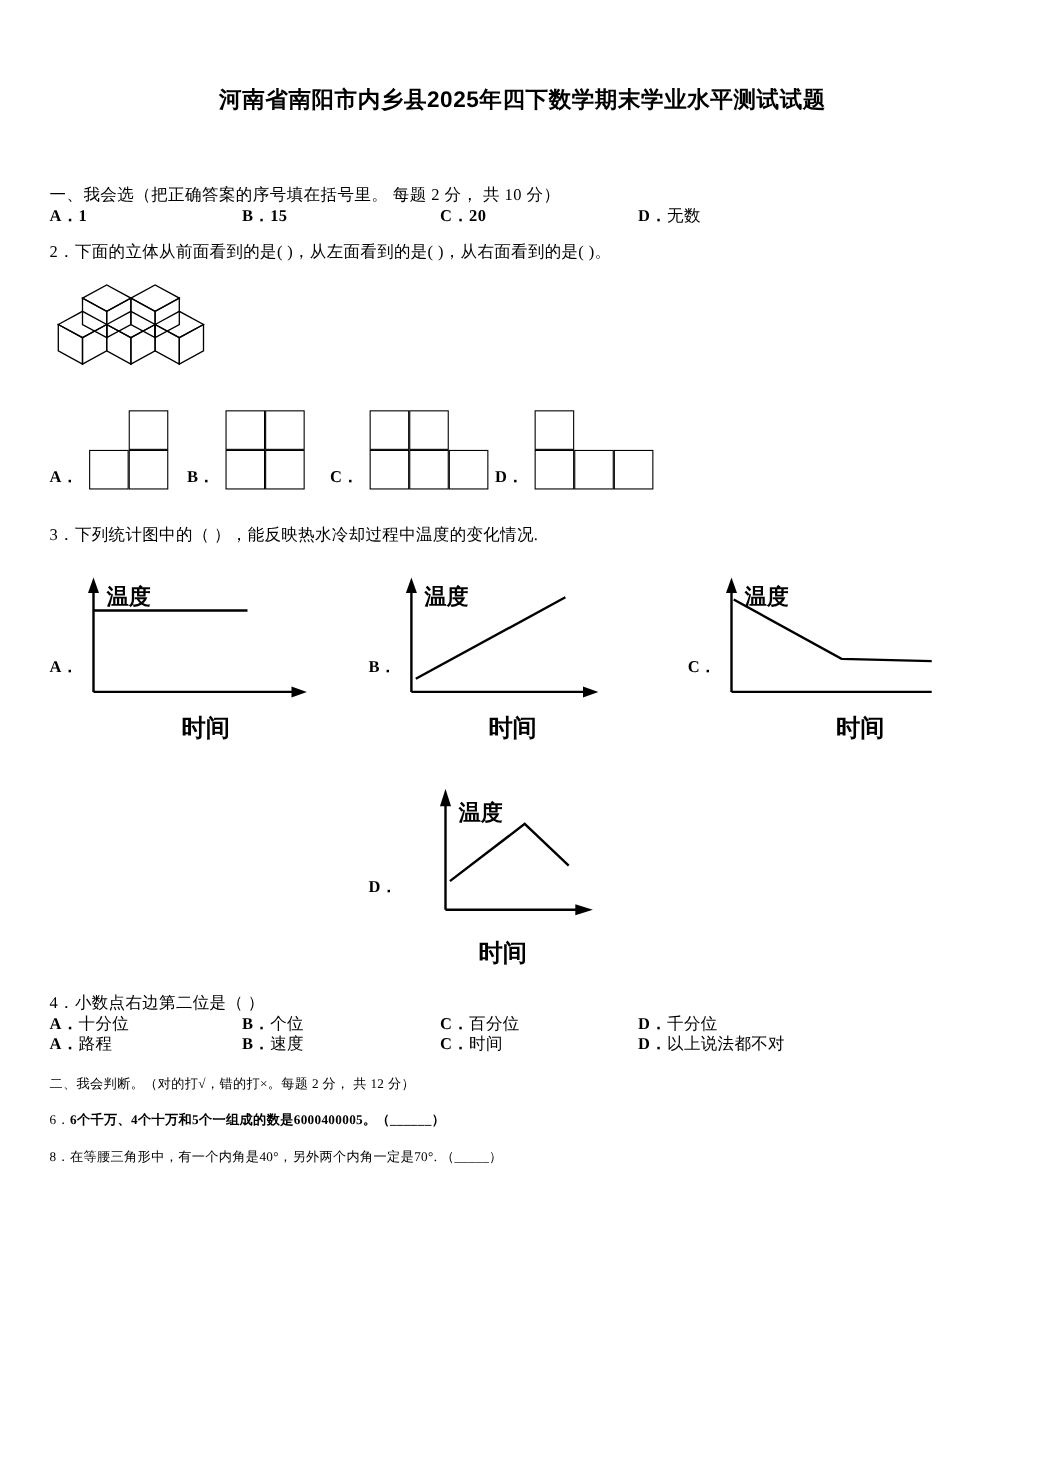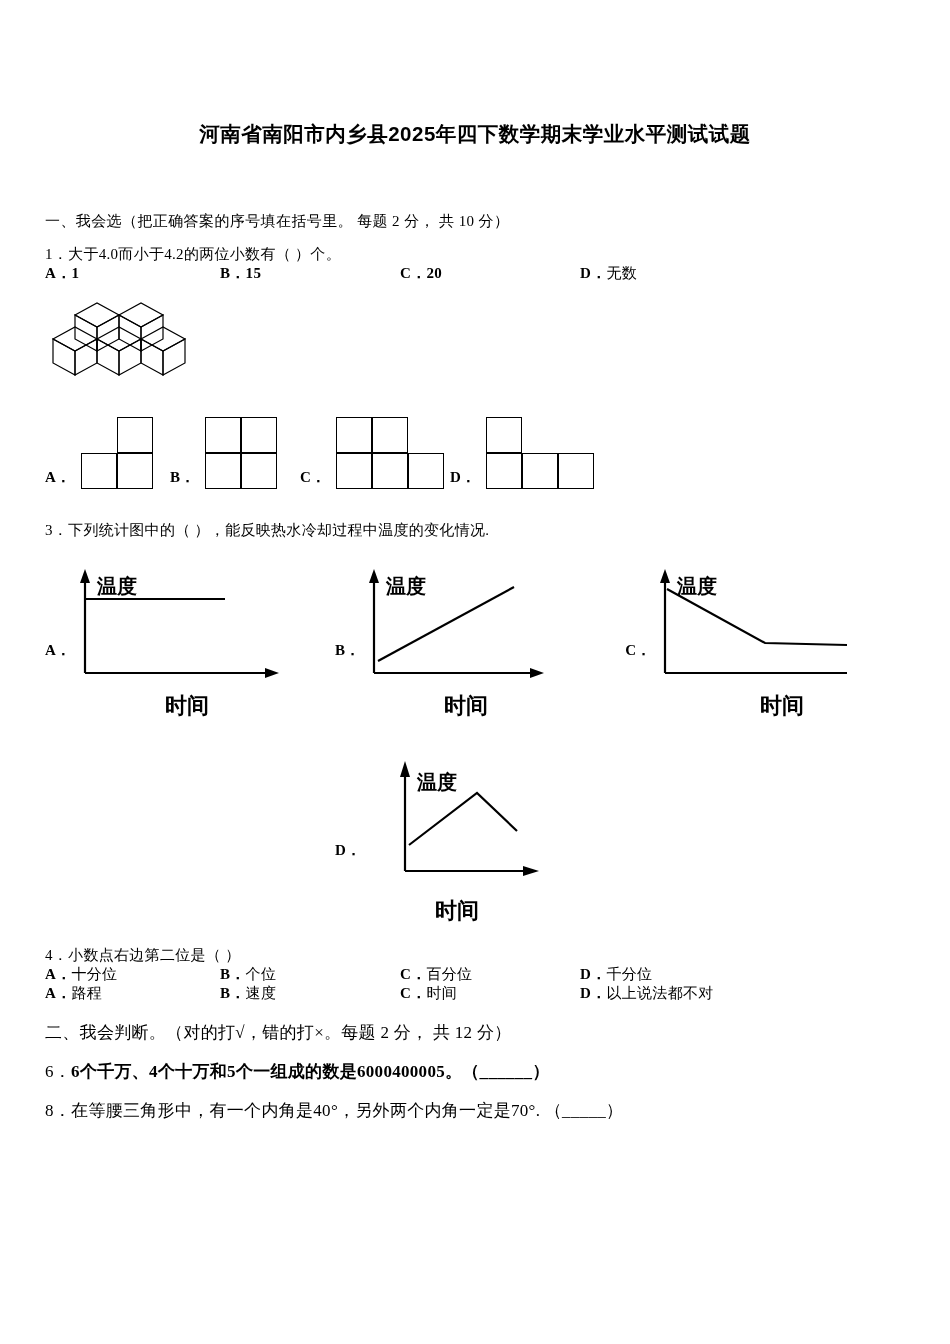--- a/index.html
+++ b/index.html
@@ -21,21 +21,21 @@
     height: 1344px;
     box-sizing: border-box;
     padding: 0 45px;
   }
   .doc-title {
     text-align: center;
     font-family: "Liberation Sans", sans-serif;
     font-weight: bold;
     font-size: 20.5px;
     letter-spacing: 0.5px;
-    margin-top: 120px;
+    margin-top: 76px;
     margin-bottom: 0;
   }
   .section-head {
     font-size: 15px;
     margin-top: 64px;
     letter-spacing: 0.4px;
   }
   .q {
     font-size: 15px;
     margin-top: 14px;
@@ -92,50 +92,50 @@
     padding-top: 20px;
   }
   .chart-d-wrap {
     display: flex;
     justify-content: center;
     margin-top: 30px;
     height: 175px;
   }
 
   
-  .jq { font-size: 17px; margin-top: 16px; letter-spacing: 0.3px; }
+  .jq { font-size: 12px; margin-top: 16px; letter-spacing: 0.3px; }
   svg { display: block; }
 </style>
 </head>
 <body>
 
 <div class="page">
 
   <div class="doc-title">河南省南阳市内乡县2025年四下数学期末学业水平测试试题</div>
 
   <div class="section-head">一、我会选（把正确答案的序号填在括号里。 每题 2 分， 共 10 分）</div>
 
-  <div class="q">
-    <span>1．</span><span>大于4.0而小于4.2的两位小数有（      ）个。</span>
-  </div>
   <div class="opts">
     <div class="opt w1">
       <span class="opt-lbl">A．</span><span class="bold">1</span>
     </div>
     <div class="opt w2">
       <span class="opt-lbl">B．</span><span class="bold">15</span>
     </div>
     <div class="opt w3">
       <span class="opt-lbl">C．</span><span class="bold">20</span>
     </div>
     <div class="opt">
       <span class="opt-lbl">D．</span><span>无数</span>
     </div>
   </div>
 
+  <div class="q">
+    <span>2．</span><span>下面的立体从前面看到的是(   )，从左面看到的是(   )，从右面看到的是(   )。</span>
+  </div>
 
   <div class="cubes-wrap">
     <svg width="180" height="100" viewBox="0 0 180 100">
       <g fill="none" stroke="#000" stroke-width="1.2">
 
         <path d="M30,22 L52,10 L74,22 L52,34 Z"></path>
         <path d="M30,22 L30,46 L52,58 L52,34 Z"></path>
         <path d="M52,34 L52,58 L74,46 L74,22 Z"></path>
 
         <path d="M74,22 L96,10 L118,22 L96,34 Z"></path>

